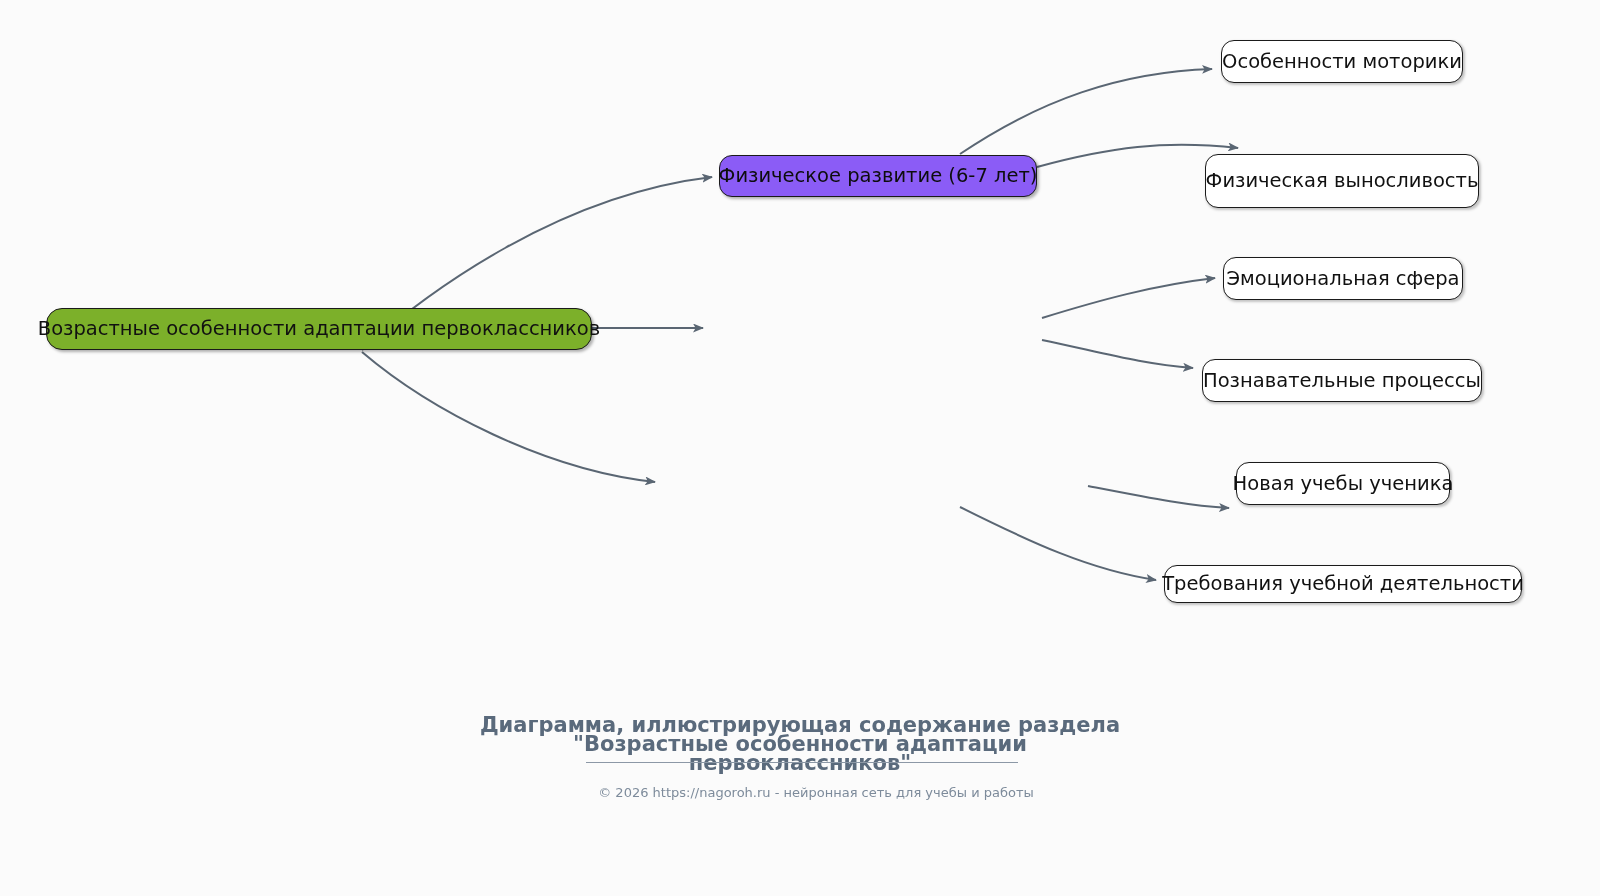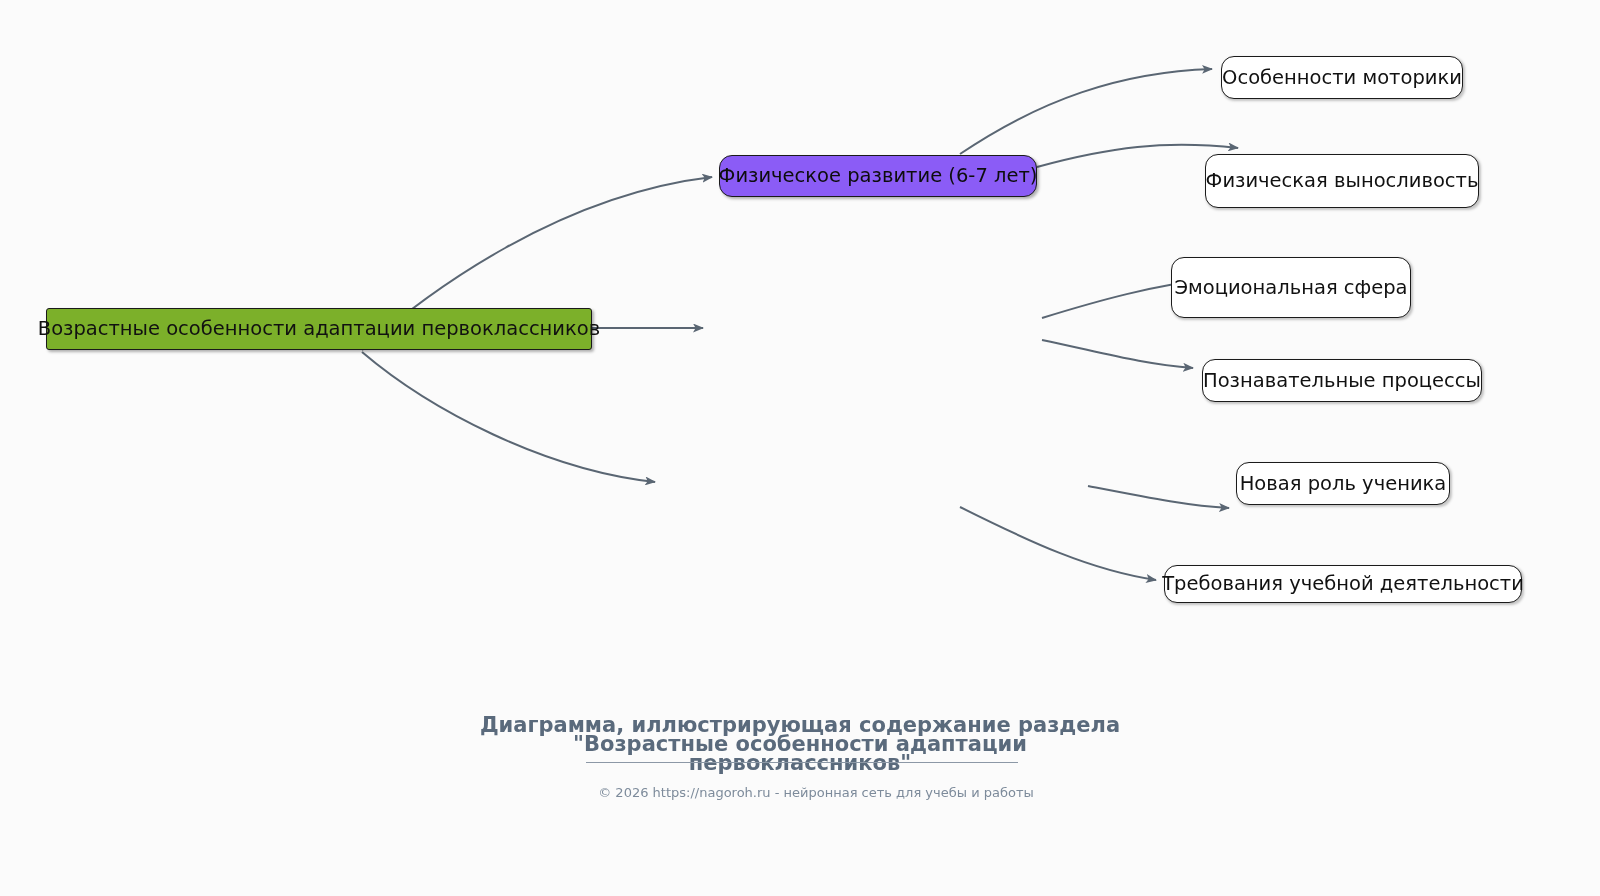--- a/index.html
+++ b/index.html
@@ -45,21 +45,21 @@
 
   .node-label {
     display: block;
     white-space: nowrap;
   }
 
   
   .node-root {
     background: #7cb02a;
     border: 1.6px solid #1a1a1a;
-    border-radius: 3px;
+    border-radius: 16px;
     color: #111111;
     font-size: 19.5px;
     box-shadow: 2px 2px 3px rgba(0,0,0,0.30);
   }
 
   
   .node-branch {
     background: #8b5cf6;
     border: 1.6px solid #1a1a1a;
     border-radius: 13px;
@@ -149,38 +149,38 @@
   <div class="node node-root" style="left:46px; top:308px; width:546px; height:42px;">
     <span class="node-label">Возрастные особенности адаптации первоклассников</span>
   </div>
 
   <div class="node node-branch" style="left:719px; top:155px; width:318px; height:42px;">
     <span class="node-label">Физическое развитие (6-7 лет)</span>
   </div>
 
 
 
-  <div class="node node-leaf" style="left:1221px; top:56px; width:242px; height:43px;">
+  <div class="node node-leaf" style="left:1221px; top:40px; width:242px; height:43px;">
     <span class="node-label">Особенности моторики</span>
   </div>
 
   <div class="node node-leaf" style="left:1205px; top:154px; width:274px; height:54px;">
     <span class="node-label">Физическая выносливость</span>
   </div>
 
-  <div class="node node-leaf" style="left:1171px; top:257px; width:240px; height:61px;">
+  <div class="node node-leaf" style="left:1223px; top:257px; width:240px; height:43px;">
     <span class="node-label">Эмоциональная сфера</span>
   </div>
 
   <div class="node node-leaf" style="left:1202px; top:359px; width:280px; height:43px;">
     <span class="node-label">Познавательные процессы</span>
   </div>
 
   <div class="node node-leaf" style="left:1236px; top:462px; width:214px; height:43px;">
-    <span class="node-label">Новая роль ученика</span>
+    <span class="node-label">Новая учебы ученика</span>
   </div>
 
   <div class="node node-leaf" style="left:1164px; top:565px; width:358px; height:38px;">
     <span class="node-label">Требования учебной деятельности</span>
   </div>
 
   <div class="caption">
     <span class="caption-line">Диаграмма, иллюстрирующая содержание раздела</span>
     <span class="caption-line">"Возрастные особенности адаптации</span>
     <span class="caption-line">первоклассников"</span>

